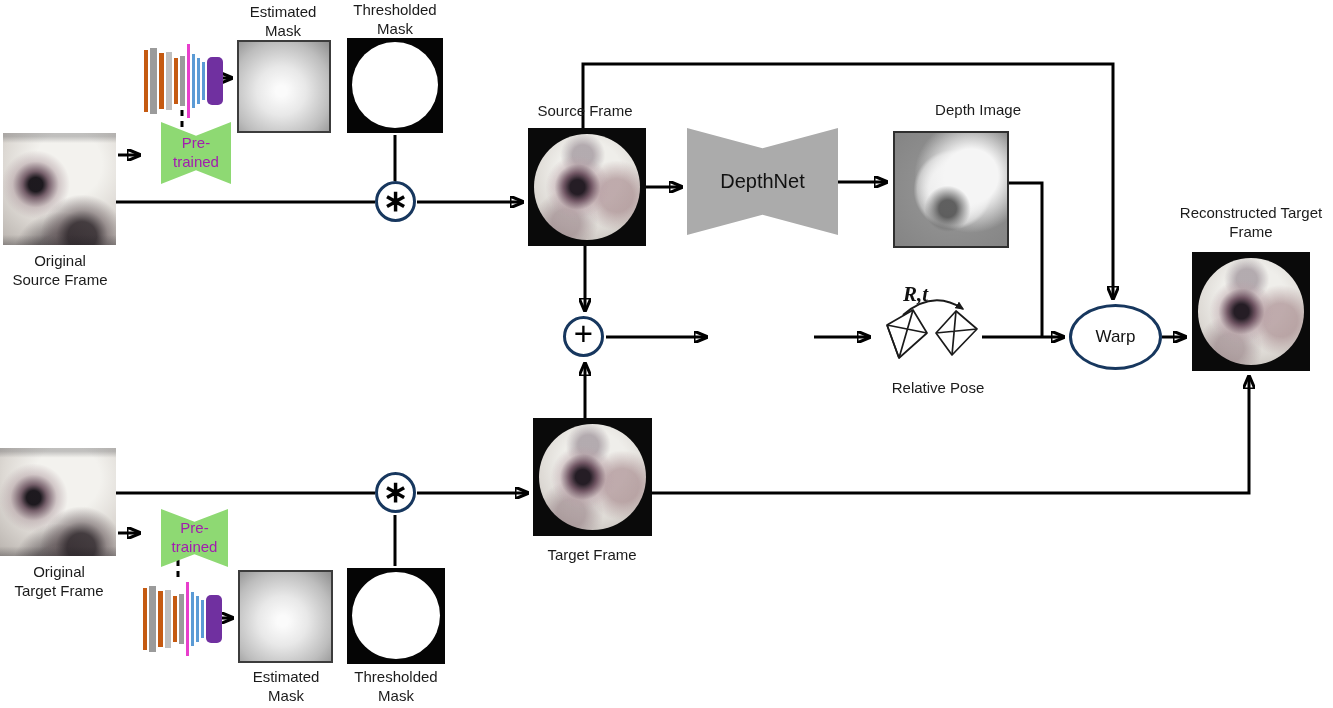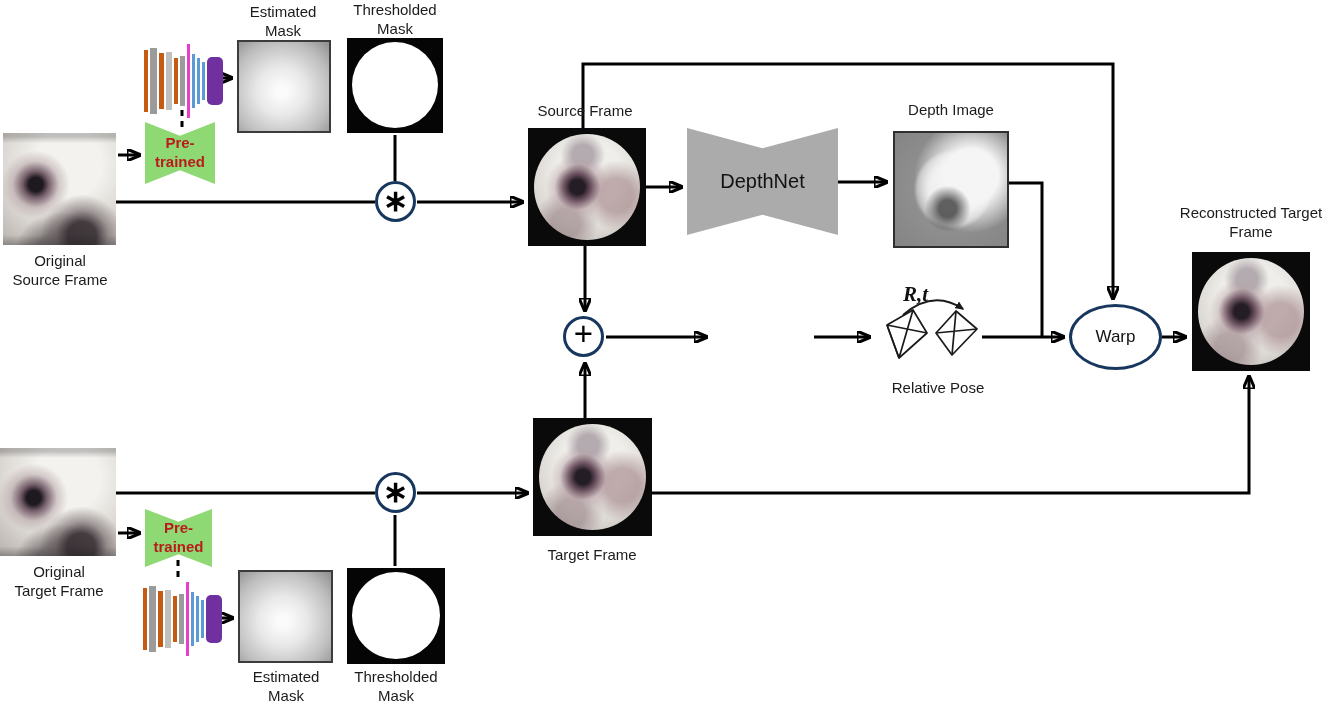--- a/index.html
+++ b/index.html
@@ -54,23 +54,23 @@
       linear-gradient(#868686,#868686);}
   .mask-est{position:absolute;border:2px solid #3c3c3c;
     background:radial-gradient(circle at 47% 55%, #fbfbfb 0 8%, #e8e8e8 36%, #bdbdbd 72%, #8e8e8e 100%);}
   .mask-thr{position:absolute;background:#050505;}
   .mask-thr .disc{position:absolute;left:5%;top:4%;width:90%;height:91%;border-radius:50%;background:#ffffff;}
 
   
   .bowtie{position:absolute;display:flex;align-items:center;justify-content:center;
     clip-path:polygon(0 0, 50% 19%, 100% 0, 100% 100%, 50% 81%, 0 100%);}
   .bowtie.gray{background:var(--network-gray);color:#111;}
-  .bowtie.green{background:var(--pretrained-green);color:#b91c1c;
+  .bowtie.green{background:var(--pretrained-green);color:#a21caf;
     clip-path:polygon(0 0, 50% 22%, 100% 0, 100% 100%, 50% 78%, 0 100%);
-    font-weight:700;font-size:15px;text-align:center;white-space:pre-line;line-height:1.25;}
+    font-weight:400;font-size:15px;text-align:center;white-space:pre-line;line-height:1.25;margin-left:16px;}
   .trapez{position:absolute;display:flex;align-items:center;justify-content:center;
     background:var(--network-gray);color:#111;
     clip-path:polygon(0 23%, 100% 0, 100% 100%, 0 77%);}
   .net-label{font-size:20px;text-align:center;}
   .trapez .net-label{font-size:18px;}
 
   
   .netbars{position:absolute;display:flex;align-items:center;gap:2px;}
   .netbars span{display:block;flex:0 0 auto;}
 
@@ -162,21 +162,21 @@
 
   <div class="lbl single" style="left:515px;top:101px;width:140px;">Source Frame</div>
   <div class="frame-black" style="left:528px;top:128px;width:118px;height:118px;">
     <div class="scope"></div>
   </div>
 
   <div class="bowtie gray" style="left:687px;top:128px;width:151px;height:107px;">
     <span class="net-label">DepthNet</span>
   </div>
 
-  <div class="lbl single" style="left:881px;top:100px;width:140px;">Depth Image</div>
+  <div class="lbl single" style="left:881px;top:100px;width:140px;text-align:right;">Depth Image</div>
   <div class="depth-img" style="left:893px;top:131px;width:116px;height:117px;"></div>
 
   <div class="opcircle plus" style="left:563px;top:316px;">
     <span class="glyph">+</span>
   </div>
 
 
   <div class="rt-label" style="left:903px;top:282px;width:56px;">R,t</div>
   <svg class="icon-svg" style="left:897px;top:293px;" width="74" height="26" viewBox="0 0 74 26">
     <defs>

